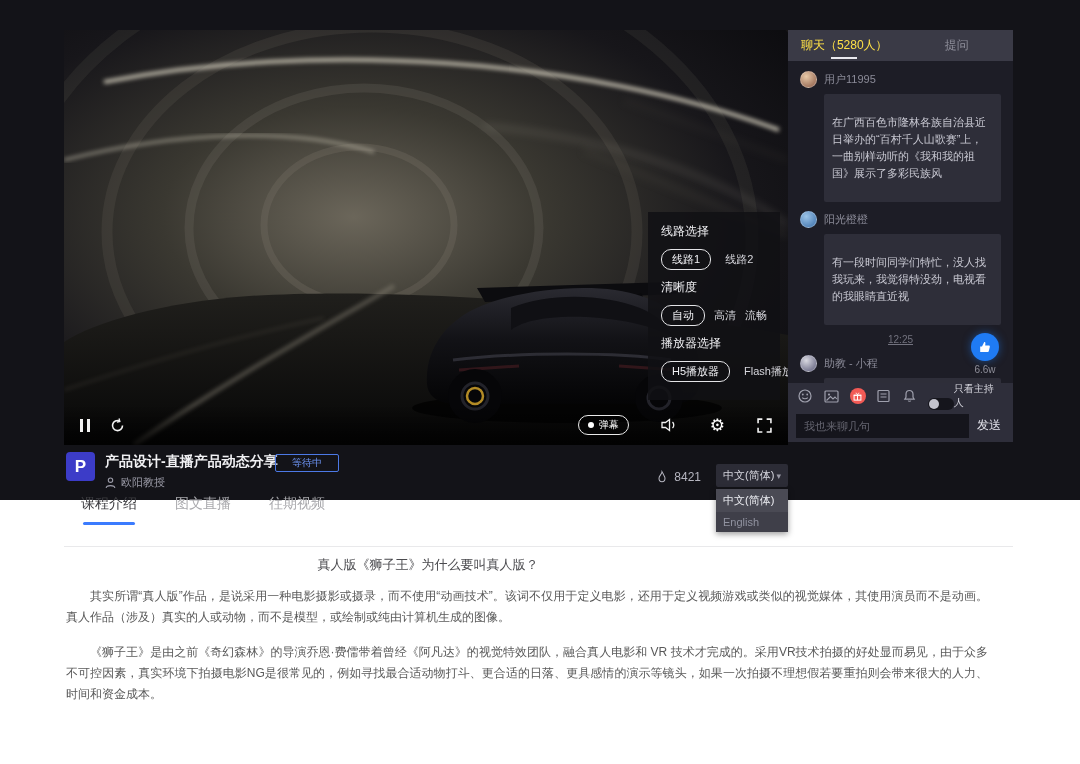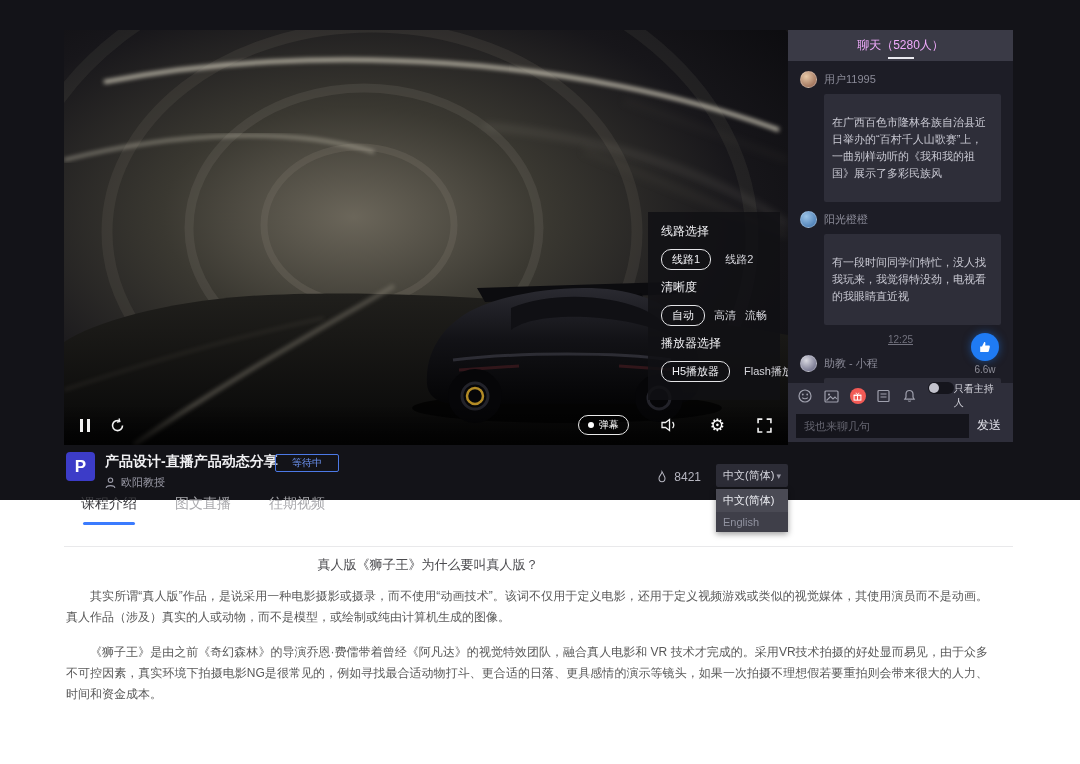--- a/index.html
+++ b/index.html
@@ -31,21 +31,21 @@
   .sp-title:first-child { margin-top:0; }
   .sp-row { display:flex; align-items:center; gap:14px; font-size:11px; color:#d6d6dc; margin-bottom:4px; }
   .sp-row.spread { justify-content:space-between; gap:0; }
   .sp-pill { border:1px solid #e3e3e6; border-radius:10px; padding:2px 10px; color:#f2f2f5; cursor:pointer; white-space:nowrap; }
   .sp-opt { cursor:pointer; white-space:nowrap; }
 
   
   .chat-panel { position:absolute; left:788px; top:30px; width:225px; height:412px; background:#1d1d26; display:flex; flex-direction:column; }
   .chat-header { height:31px; background:#3a3a46; display:flex; flex:none; }
   .chat-tab { flex:1; display:flex; align-items:center; justify-content:center; font-size:12px; color:#8f8f9b; position:relative; cursor:pointer; }
-  .chat-tab.active { color:#f0abfc; }
+  .chat-tab.active { color:#fde047; }
   .chat-tab.active::after { content:""; position:absolute; bottom:2px; left:50%; transform:translateX(-50%);
     width:26px; height:2px; background:#e9e9ef; }
   .chat-msgs { flex:1; overflow:hidden; padding:10px 12px 0; position:relative; }
   .msg { margin-bottom:9px; }
   .msg-head { display:flex; align-items:center; gap:7px; margin-bottom:6px; }
   .avatar { width:17px; height:17px; border-radius:50%; flex:none; border:1px solid rgba(255,255,255,.25); }
   .av1 { background:radial-gradient(circle at 35% 30%, #e8c9a8, #8a5a46); }
   .av2 { background:radial-gradient(circle at 35% 30%, #9cc4e8, #3a6ea8); }
   .av3 { background:radial-gradient(circle at 35% 30%, #d8d8e0, #5a5a78); }
   .msg-user { font-size:11px; color:#8b8b98; }
@@ -53,21 +53,21 @@
   .bubble { background:#2e2e39; color:#c9c9d3; font-size:11px; line-height:17px; padding:20px 8px; border-radius:2px; max-width:178px; }
   .bubble.assist { color:#6f8ef2; }
   .chat-time { text-align:center; font-size:10px; color:#72727e; margin:4px 0 10px;text-decoration:underline; }
   .like-widget { position:absolute; right:14px; bottom:8px; text-align:center; }
   .like-btn { width:28px; height:28px; border-radius:50%; background:#1f7bf4; display:flex; align-items:center; justify-content:center;
     cursor:pointer; box-shadow:0 0 8px rgba(31,123,244,.5); margin:0 auto; }
   .like-count { font-size:10px; color:#8f8f9a; margin-top:3px; }
   .chat-toolbar { height:26px; background:#2e2e3a; display:flex; align-items:center; padding:0 10px; gap:11px; flex:none; }
   .tb-icon { display:flex; align-items:center; justify-content:center; width:15px; height:15px; cursor:pointer; }
   .gift-circle { width:16px; height:16px; border-radius:50%; background:#f25a55; display:flex; align-items:center; justify-content:center; cursor:pointer; }
-  .tb-right { margin-left:auto; display:flex; align-items:flex-start; }
+  .tb-right { margin-left:auto; display:flex; align-items:flex-end; }
   .toggle { width:26px; height:12px; border-radius:6px; background:#15151c; position:relative; cursor:pointer; }
   .toggle .knob { position:absolute; left:1px; top:1px; width:10px; height:10px; border-radius:50%; background:#c2c2cc; }
   .toggle-label { font-size:10px; color:#d6d6de; }
   .chat-inputrow { height:33px; background:#2e2e3a; display:flex; align-items:center; padding:4px 8px; gap:8px; flex:none; }
   .chat-input { flex:1; height:24px; background:#15151c; border:none; outline:none; color:#c9c9d3; font-size:11px; padding:0 8px;
     font-family:inherit; }
   .chat-input::placeholder { color:#64646f; }
   .send-btn { font-size:12px; color:#e4e4ec; cursor:pointer; white-space:nowrap; padding-right:4px; }
 
   
@@ -220,20 +220,21 @@
           <svg class="icon" width="15" height="15" viewBox="0 0 14 14">
             <path d="M1,5 V1 H5 M9,1 H13 V5 M13,9 V13 H9 M5,13 H1 V9" stroke="#f2f2f2" stroke-width="1.5" fill="none"></path>
           </svg>
         </div>
       </div>
     </div>
 
     <div class="chat-panel">
       <div class="chat-header">
         <div class="chat-tab active">聊天（5280人）</div>
+        <div class="chat-tab">提问</div>
       </div>
 
       <div class="chat-msgs">
         <div class="msg">
           <div class="msg-head">
             <span class="avatar av1"></span>
             <span class="msg-user">用户11995</span>
           </div>
           <div class="bubble-row">
               <span class="bubble">在广西百色市隆林各族自治县近日举办的“百村千人山歌赛”上，一曲别样动听的《我和我的祖国》展示了多彩民族风</span>

